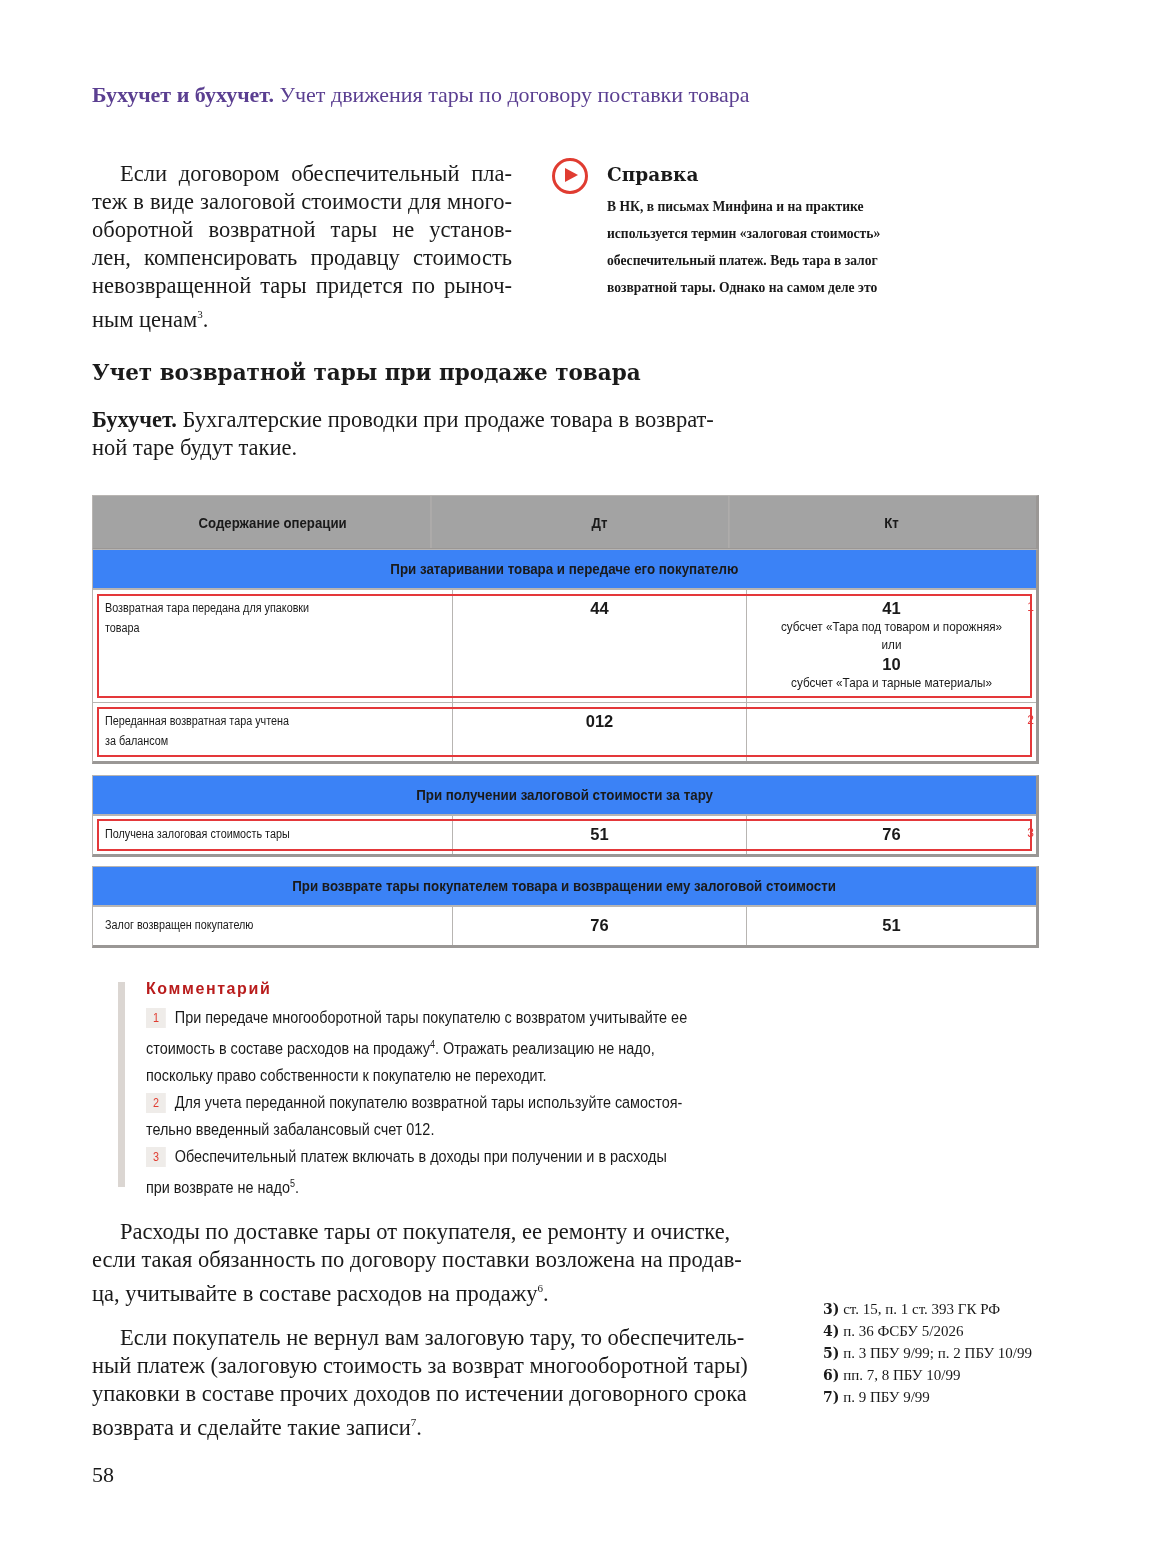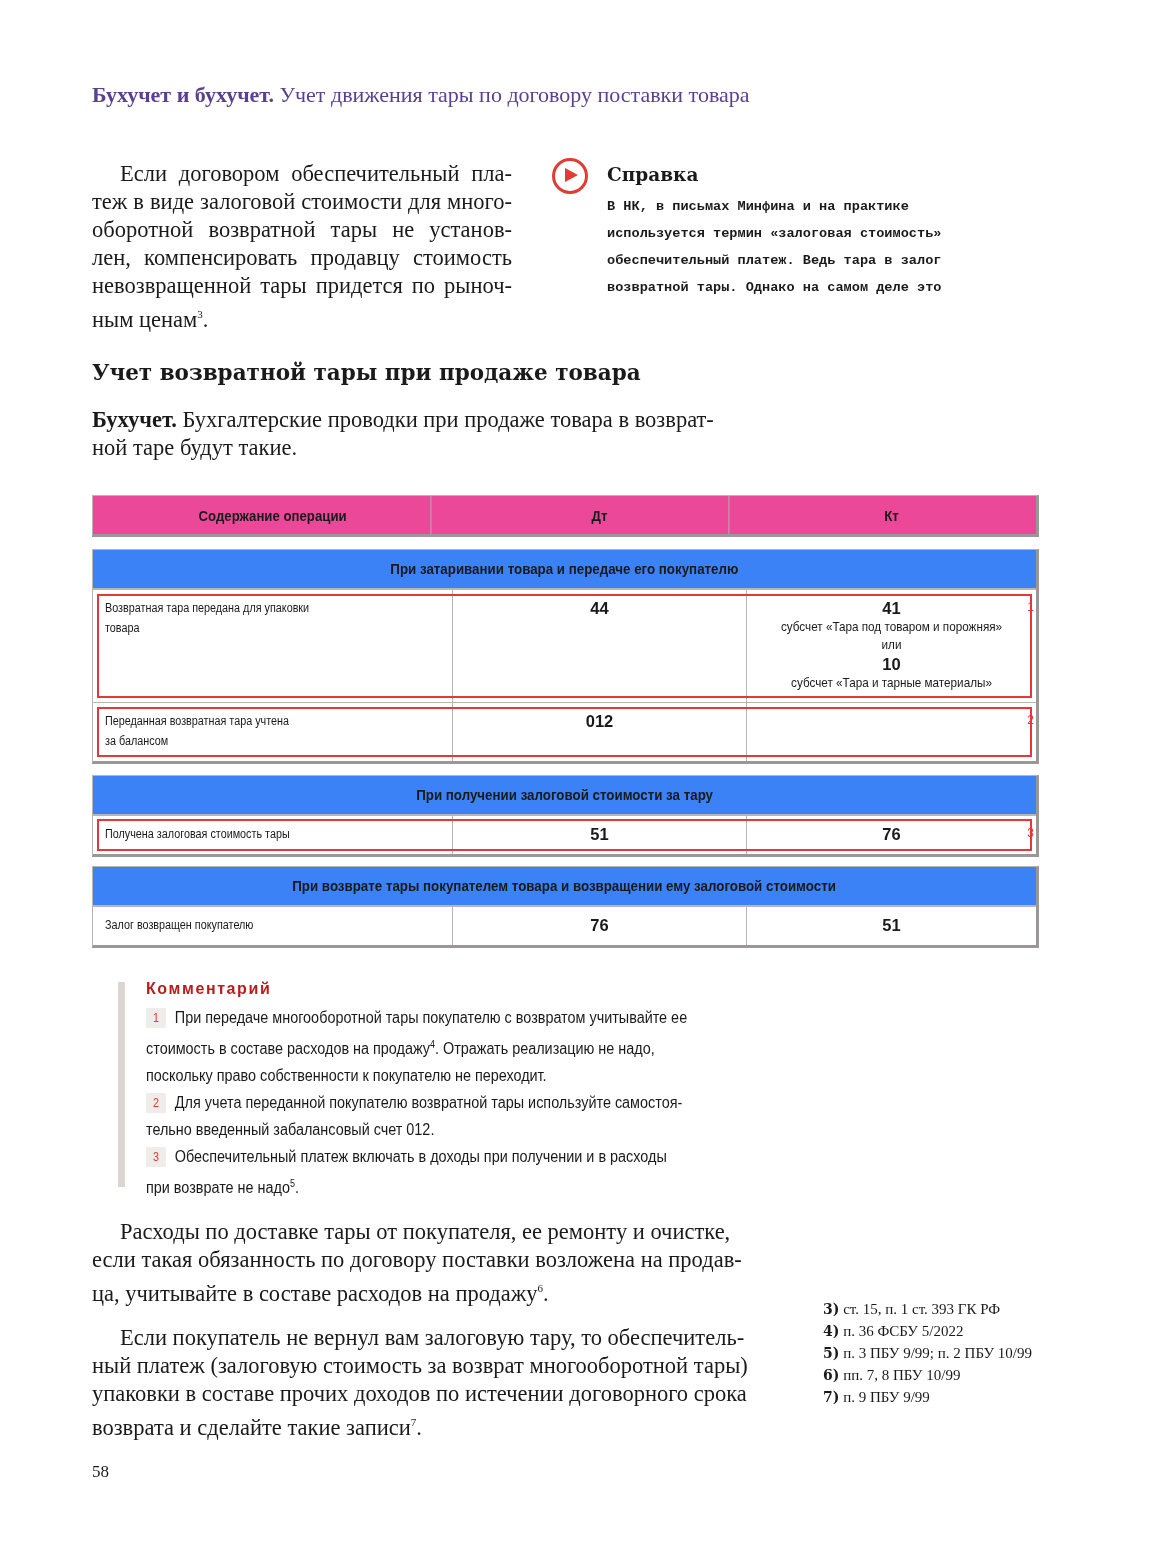--- a/index.html
+++ b/index.html
@@ -8,30 +8,30 @@
 
   .running-head { left: 92px; top: 82px; font-family: "Liberation Serif", serif; font-size: 22px; color: #5b3f91; white-space: nowrap; }
   .running-head b { font-weight: bold; }
 
   .intro-para { left: 92px; top: 160px; width: 420px; font-family: "Liberation Serif", serif; font-size: 22.5px; line-height: 28px; text-align: justify; text-indent: 28px; }
   .intro-para sup, .body-para sup { font-size: 11px; }
 
   .note-icon { left: 552px; top: 158px; width: 30px; height: 30px; border: 3px solid #e03c31; border-radius: 50%; }
   .note-icon svg { position: absolute; left: 9px; top: 7px; }
   .note-title { left: 607px; top: 164px; font-family: "DejaVu Serif", serif; font-weight: bold; font-size: 18.5px; }
-  .note-text { left: 607px; top: 193px; width: 440px; font-family: Liberation Mono, monospace; font-weight: bold; font-size: 13.6px; line-height: 27px; }
+  .note-text { left: 607px; top: 193px; width: 440px; font-family: Liberation Serif, serif; font-weight: bold; font-size: 13.6px; line-height: 27px; }
   .note-text div { white-space: nowrap; }
 
   .section-heading { left: 92px; top: 360px; font-family: "DejaVu Serif", serif; font-weight: bold; font-size: 21.5px; white-space: nowrap; }
   .lead-para { left: 92px; top: 406px; width: 680px; font-family: "Liberation Serif", serif; font-size: 22.5px; line-height: 28px; }
   .lead-para b { font-weight: bold; }
 
   
   .tbl { position: absolute; left: 92px; width: 947px; border: 1px solid #b8b5b2; border-right: 3px solid #9a9795; border-bottom: 3px solid #9a9795; box-sizing: border-box; background: #fff; font-family: "Liberation Sans", sans-serif; }
-  .tbl .hdr-row { display: flex; background: #ec4899; height: 38px; }
+  .tbl .hdr-row { display: flex; background: #a3a3a3; height: 52px; }
   .tbl .hdr-row > div { display: flex; align-items: center; justify-content: center; font-weight: bold; font-size: 15px; transform: scaleX(0.88); }
   .col1 { width: 360px; border-right: 1px solid #b8b5b2; box-sizing: border-box; }
   .col2 { width: 294px; border-right: 1px solid #b8b5b2; box-sizing: border-box; }
   .col3 { flex: 1; }
   .tbl .sec-hdr { background: #3b82f6; height: 38px; display: flex; align-items: center; justify-content: center; font-weight: bold; font-size: 15.5px; border-bottom: 1px solid #b8b5b2; }
   .tbl .sec-hdr span { display: inline-block; transform: scaleX(0.86); white-space: nowrap; }
   .tbl .row { display: flex; position: relative; border-top: 1px solid #b8b5b2; }
   .tbl .row:first-of-type { border-top: none; }
   .tbl .row .c { padding: 8px 12px; font-size: 12px; line-height: 20px; }
   .tbl .row .c .n { display: inline-block; transform: scaleX(0.9); transform-origin: left; white-space: nowrap; }
@@ -48,21 +48,21 @@
   .comment-body .ln { white-space: nowrap; transform: scaleX(0.9); transform-origin: left; }
   .comment-body sup { font-size: 10px; }
   .cnum { display: inline-block; width: 22px; height: 20px; line-height: 20px; text-align: center; background: #efece9; color: #e03c31; font-size: 12px; margin-right: 10px; vertical-align: 1px; }
 
   .body-para { left: 92px; width: 680px; font-family: "Liberation Serif", serif; font-size: 22.5px; line-height: 28px; text-align: justify; }
   .body-para .ind { display: inline-block; width: 28px; }
   .body-para div { white-space: nowrap; }
 
   .footnotes { left: 823px; top: 1298px; font-family: "Liberation Serif", serif; font-size: 15px; line-height: 22px; }
   .footnotes b { font-family: "DejaVu Serif", serif; font-weight: bold; font-size: 14px; }
-  .page-number { left: 92px; top: 1462px; font-family: "Liberation Serif", serif; font-size: 17px; }
+  .page-number { left: 92px; top: 1462px; font-family: "Liberation Serif", serif; font-size: 22px; }
 </style>
 </head>
 <body>
 
 <div class="abs running-head">
   <b>Бухучет и бухучет.</b>
   <span>Учет движения тары по договору поставки товара</span>
 </div>
 
 <div class="abs intro-para">
@@ -178,19 +178,19 @@
 
 <div class="abs body-para" style="top:1300px;margin-top:24px;">
   <div><span class="ind"></span><span>Если покупатель не вернул вам залоговую тару, то обеспечитель-</span></div>
   <div>ный платеж (залоговую стоимость за возврат многооборотной тары)</div>
   <div>упаковки в составе прочих доходов по истечении договорного срока</div>
   <div><span>возврата и сделайте такие записи</span><sup>7</sup><span>.</span></div>
 </div>
 
 <div class="abs footnotes">
   <div><b>3)</b> <span>ст. 15, п. 1 ст. 393 ГК РФ</span></div>
-  <div><b>4)</b> <span>п. 36 ФСБУ 5/2022</span></div>
+  <div><b>4)</b> <span>п. 36 ФСБУ 5/2026</span></div>
   <div><b>5)</b> <span>п. 3 ПБУ 9/99; п. 2 ПБУ 10/99</span></div>
   <div><b>6)</b> <span>пп. 7, 8 ПБУ 10/99</span></div>
   <div><b>7)</b> <span>п. 9 ПБУ 9/99</span></div>
 </div>
 
 <div class="abs page-number">58</div>
 
 </body></html>

